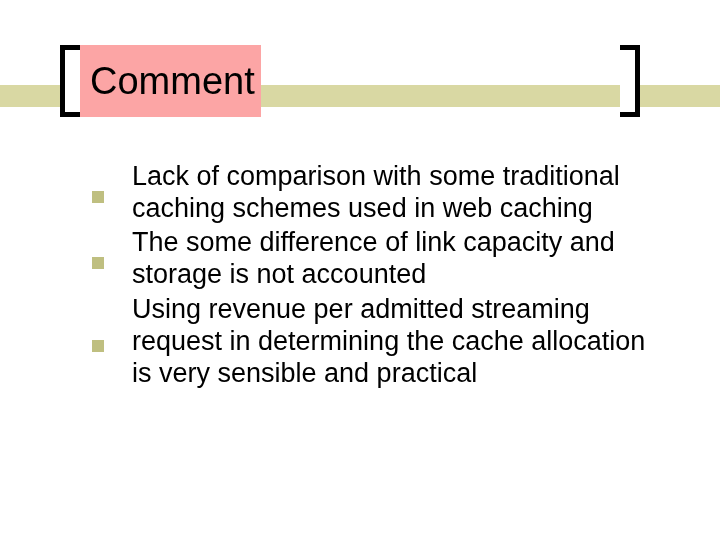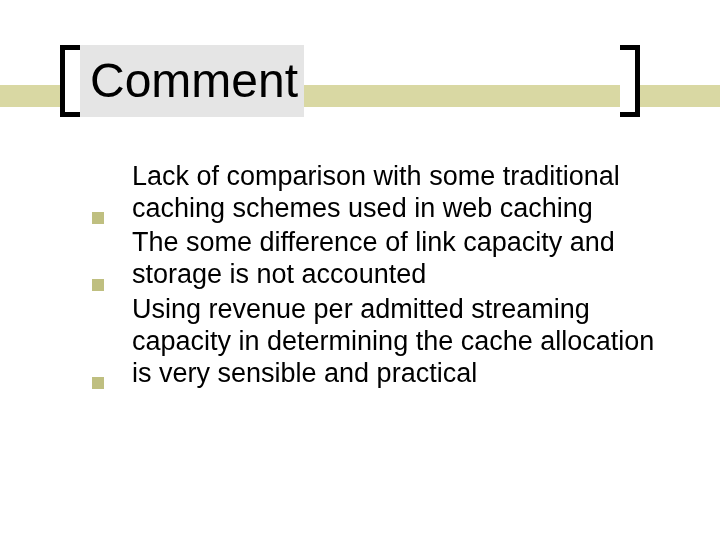--- a/index.html
+++ b/index.html
@@ -38,37 +38,37 @@
   .bracket-left { border-left: 5px solid #000; }
   .bracket-right { border-right: 5px solid #000; }
   .bracket-right-wrap {
     position: absolute;
     left: 620px;
     top: 45px;
     z-index: 2;
     background: #fff;
   }
   .title-text {
-    font-size: 48px;
+    font-size: 38px;
     font-weight: 400;
     color: #000;
     padding: 0 6px 0 10px;
-    background: #e5e5e5;
+    background: #fca5a5;
     line-height: 72px;
   }
   .content {
     position: absolute;
     left: 92px;
     top: 160px;
     width: 580px;
     z-index: 1;
   }
   .bullet-item {
     display: flex;
-    align-items: flex-end;
+    align-items: center;
     margin-bottom: 2px;
   }
   .bullet-marker {
     flex: 0 0 auto;
     width: 12px;
     height: 12px;
     background: #bfbf80;
     margin-top: 10px;
     margin-right: 28px;
   }
@@ -95,15 +95,15 @@
   <div class="bullet-item">
     <span class="bullet-marker"></span>
     <span class="bullet-text">Lack of comparison with some traditional caching schemes used in web caching</span>
   </div>
   <div class="bullet-item">
     <span class="bullet-marker"></span>
     <span class="bullet-text">The some difference of link capacity and storage is not accounted</span>
   </div>
   <div class="bullet-item">
     <span class="bullet-marker"></span>
-    <span class="bullet-text">Using revenue per admitted streaming capacity in determining the cache allocation is very sensible and practical</span>
+    <span class="bullet-text">Using revenue per admitted streaming request in determining the cache allocation is very sensible and practical</span>
   </div>
 </div>
 
 </body></html>

